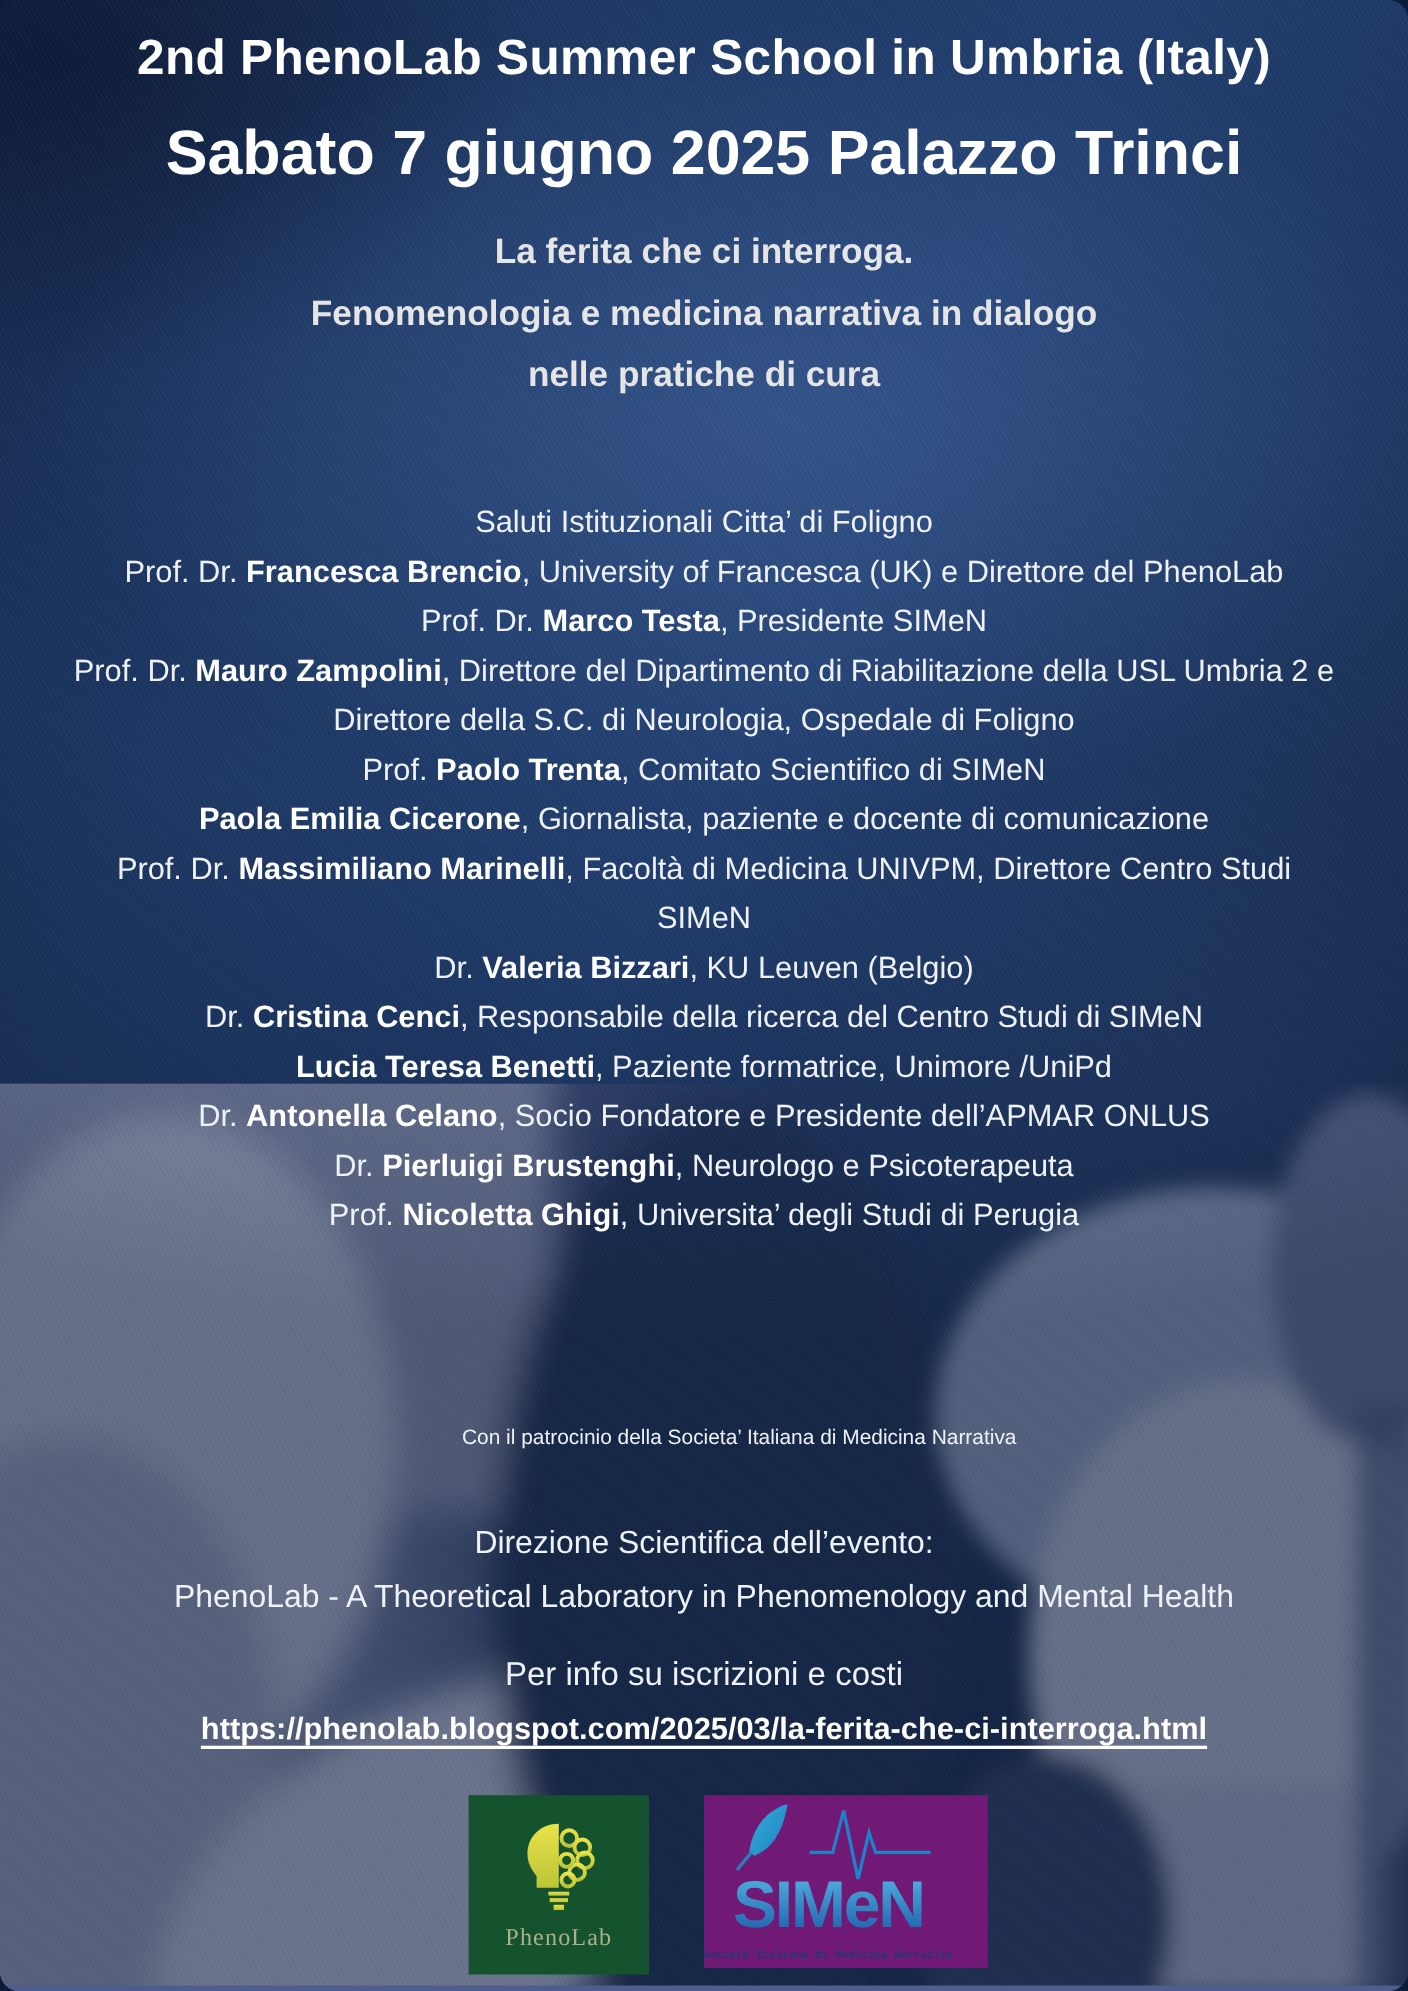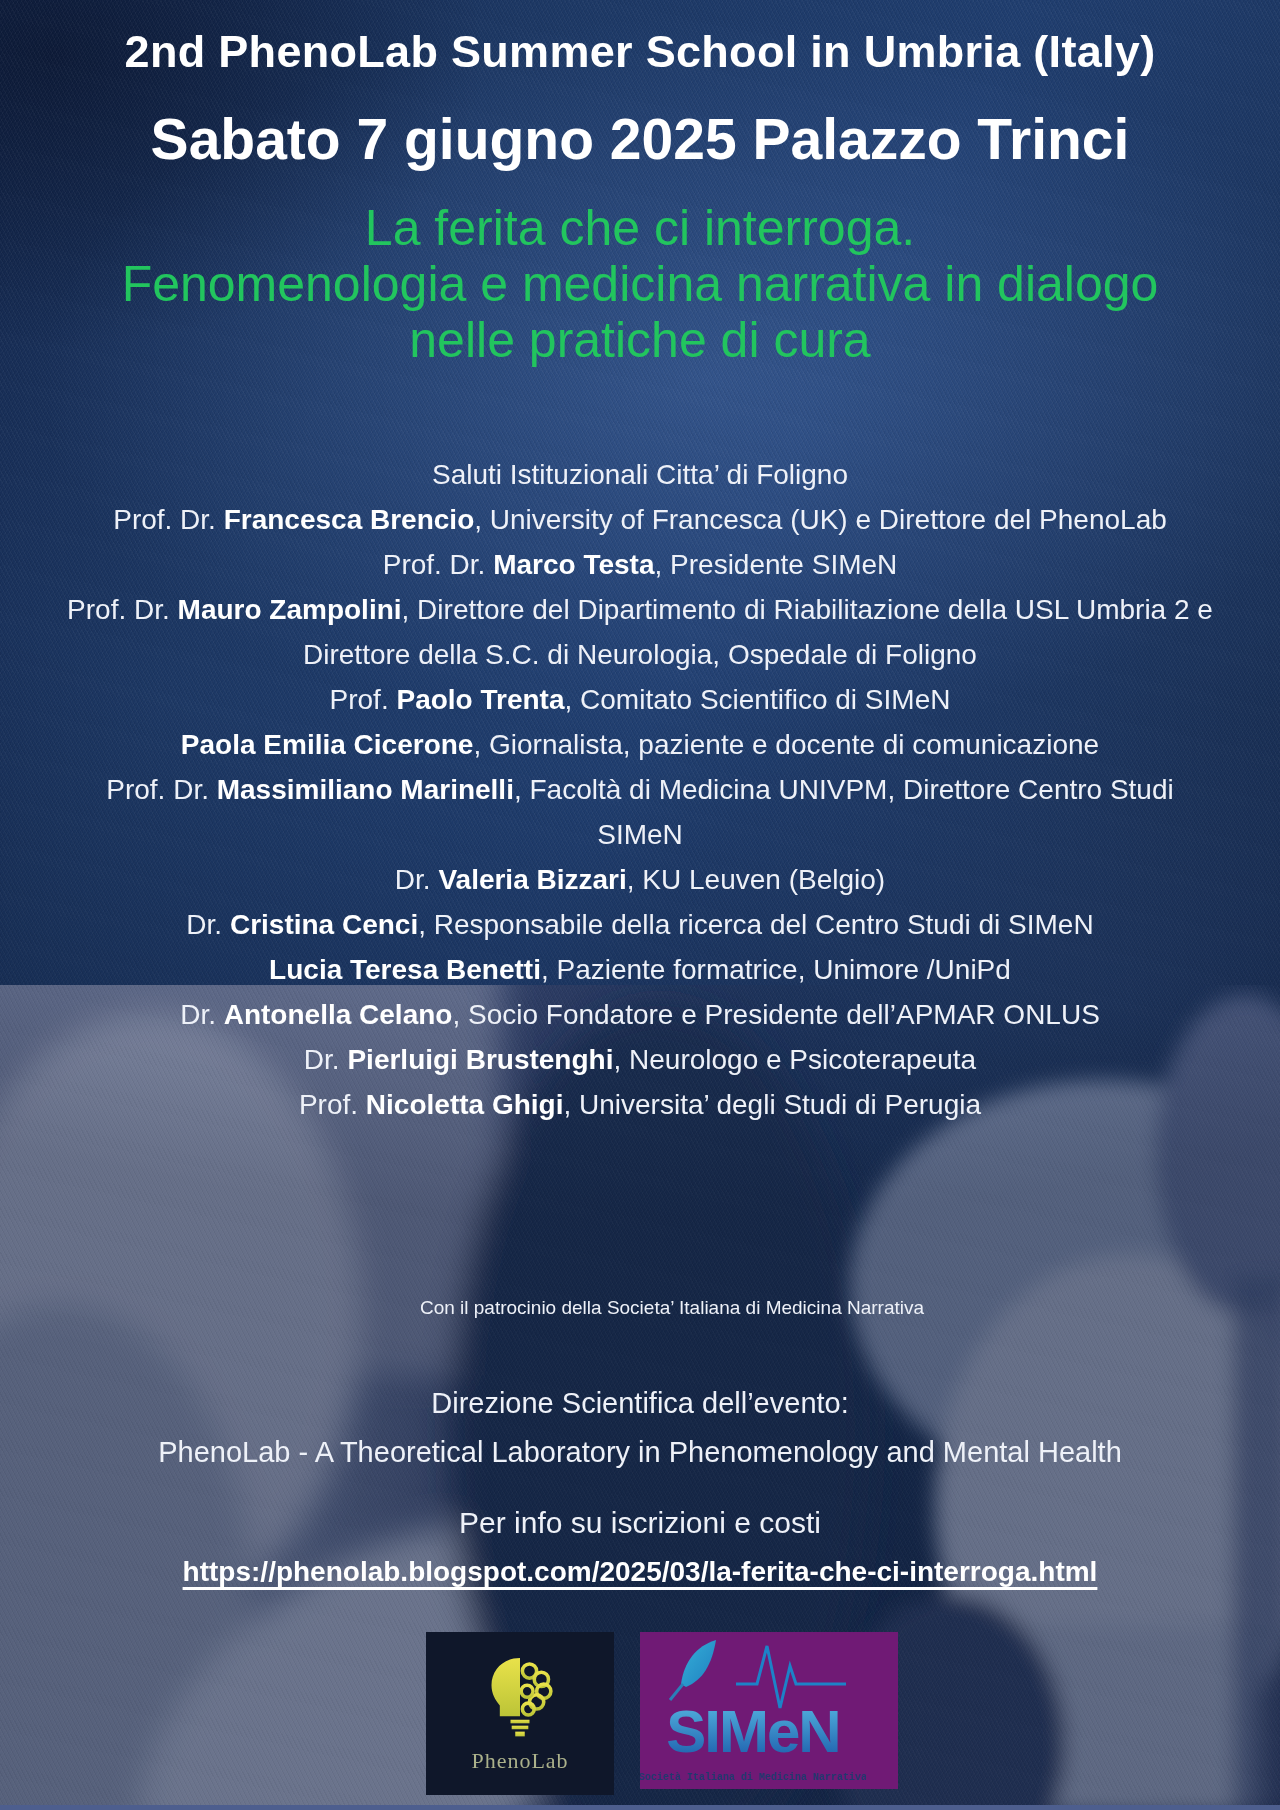--- a/index.html
+++ b/index.html
@@ -1,19 +1,20 @@
 <!DOCTYPE html>
 <html><head>
 <meta charset="utf-8">
 <style>
   html,body{margin:0;padding:0;background:#0d1c3a;}
   .poster{
     position:relative;width:1280px;height:1810px;overflow:hidden;
     font-family:"Liberation Sans",sans-serif;color:#f3f5fa;
     background:#1b3361;
+    border-radius:18px;
   }
   
   .bg-base{
     position:absolute;inset:0;z-index:0;
     background:
       radial-gradient(950px 520px at 55% 21%, rgba(96,136,205,0.30), rgba(96,136,205,0) 70%),
       radial-gradient(700px 420px at 88% 55%, rgba(70,110,180,0.16), rgba(70,110,180,0) 70%),
       radial-gradient(620px 420px at 4% 3%, rgba(6,14,34,0.55), rgba(6,14,34,0) 70%),
       linear-gradient(118deg,#14274d 0%,#1c3763 24%,#1f3d6e 46%,#1a3158 72%,#132548 100%);
   }
@@ -26,33 +27,33 @@
   }
   .vignette{
     position:absolute;inset:0;z-index:4;pointer-events:none;
     background:radial-gradient(1700px 1000px at 50% 12%, rgba(0,0,0,0) 55%, rgba(5,12,30,0.32) 100%);
   }
   .bottom-strip{position:absolute;left:0;bottom:0;width:100%;height:5px;background:#4d5e8e;z-index:12;}
   
   .txt{position:absolute;left:0;width:100%;text-align:center;z-index:10;}
   .event-line{top:26px;font-size:45px;font-weight:700;letter-spacing:.3px;color:#fff;}
   .date-line{top:106px;font-size:57px;font-weight:700;color:#fff;}
-  .main-title{top:200px;font-size:50px;font-weight:400;line-height:56px;color:#22c55e;}
+  .main-title{top:200px;font-size:32px;font-weight:700;line-height:56px;color:#e5e5e5;}
   .speakers{top:452px;left:65px;width:1150px;font-size:28px;line-height:45px;font-weight:400;color:#eef1f8;}
   .speakers p{margin:0;}
   .speakers b{font-weight:700;color:#ffffff;}
   .patronage{top:1297px;font-size:19px;color:#eef1f8;padding-left:32px;}
   .direction{top:1379px;font-size:29px;line-height:49px;color:#eef1f8;}
   .info-line{top:1506px;font-size:30px;color:#eef1f8;}
   .info-url{top:1556px;font-size:28px;font-weight:700;}
   .info-url a{color:#ffffff;text-decoration:underline;text-decoration-thickness:2.5px;text-underline-offset:6px;cursor:pointer;}
   
   .logo-phenolab{
-    position:absolute;left:426px;top:1632px;width:188px;height:163px;z-index:11;
-    background:#0f172a;display:flex;flex-direction:column;align-items:center;
+    position:absolute;left:426px;top:1632px;width:164px;height:163px;z-index:11;
+    background:#14532d;display:flex;flex-direction:column;align-items:center;
   }
   .logo-phenolab svg{margin-top:22px;}
   .phenolab-label{
     margin-top:10px;font-family:"Liberation Serif",serif;font-size:22px;
     color:#abb18b;letter-spacing:1px;
   }
   .logo-simen{
     position:absolute;left:640px;top:1632px;width:258px;height:157px;z-index:11;
     background:#701a75;
   }

